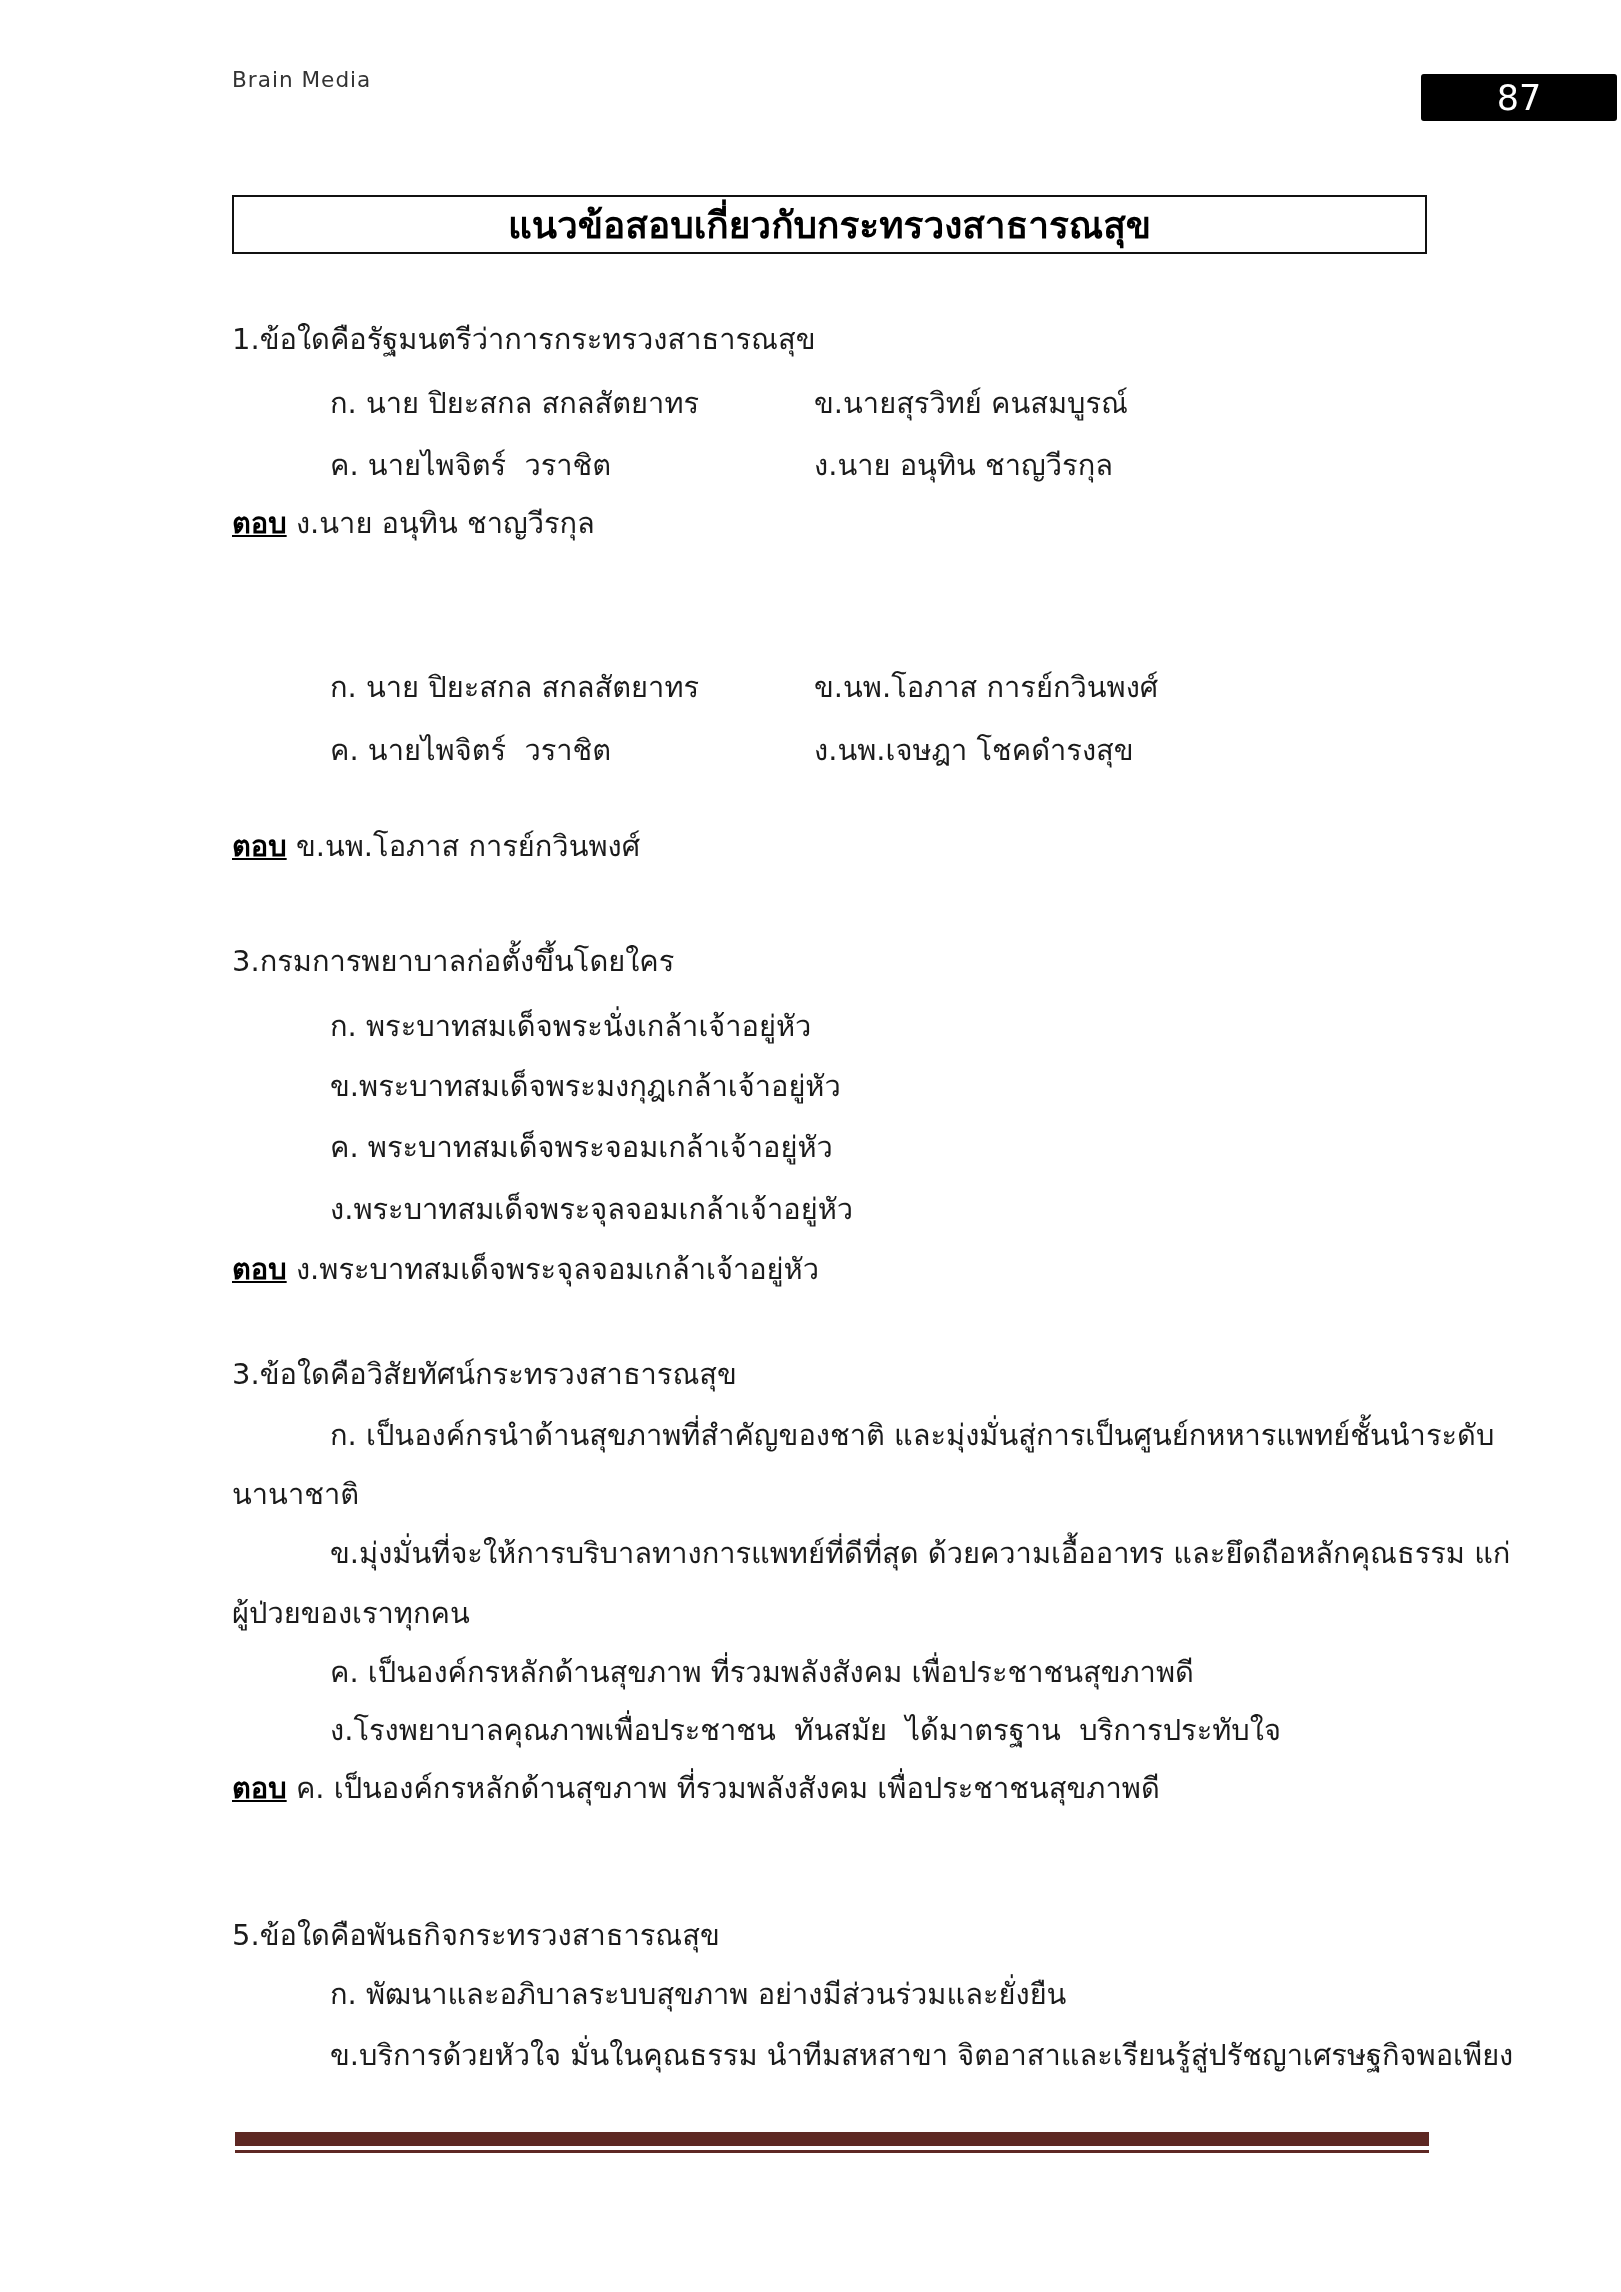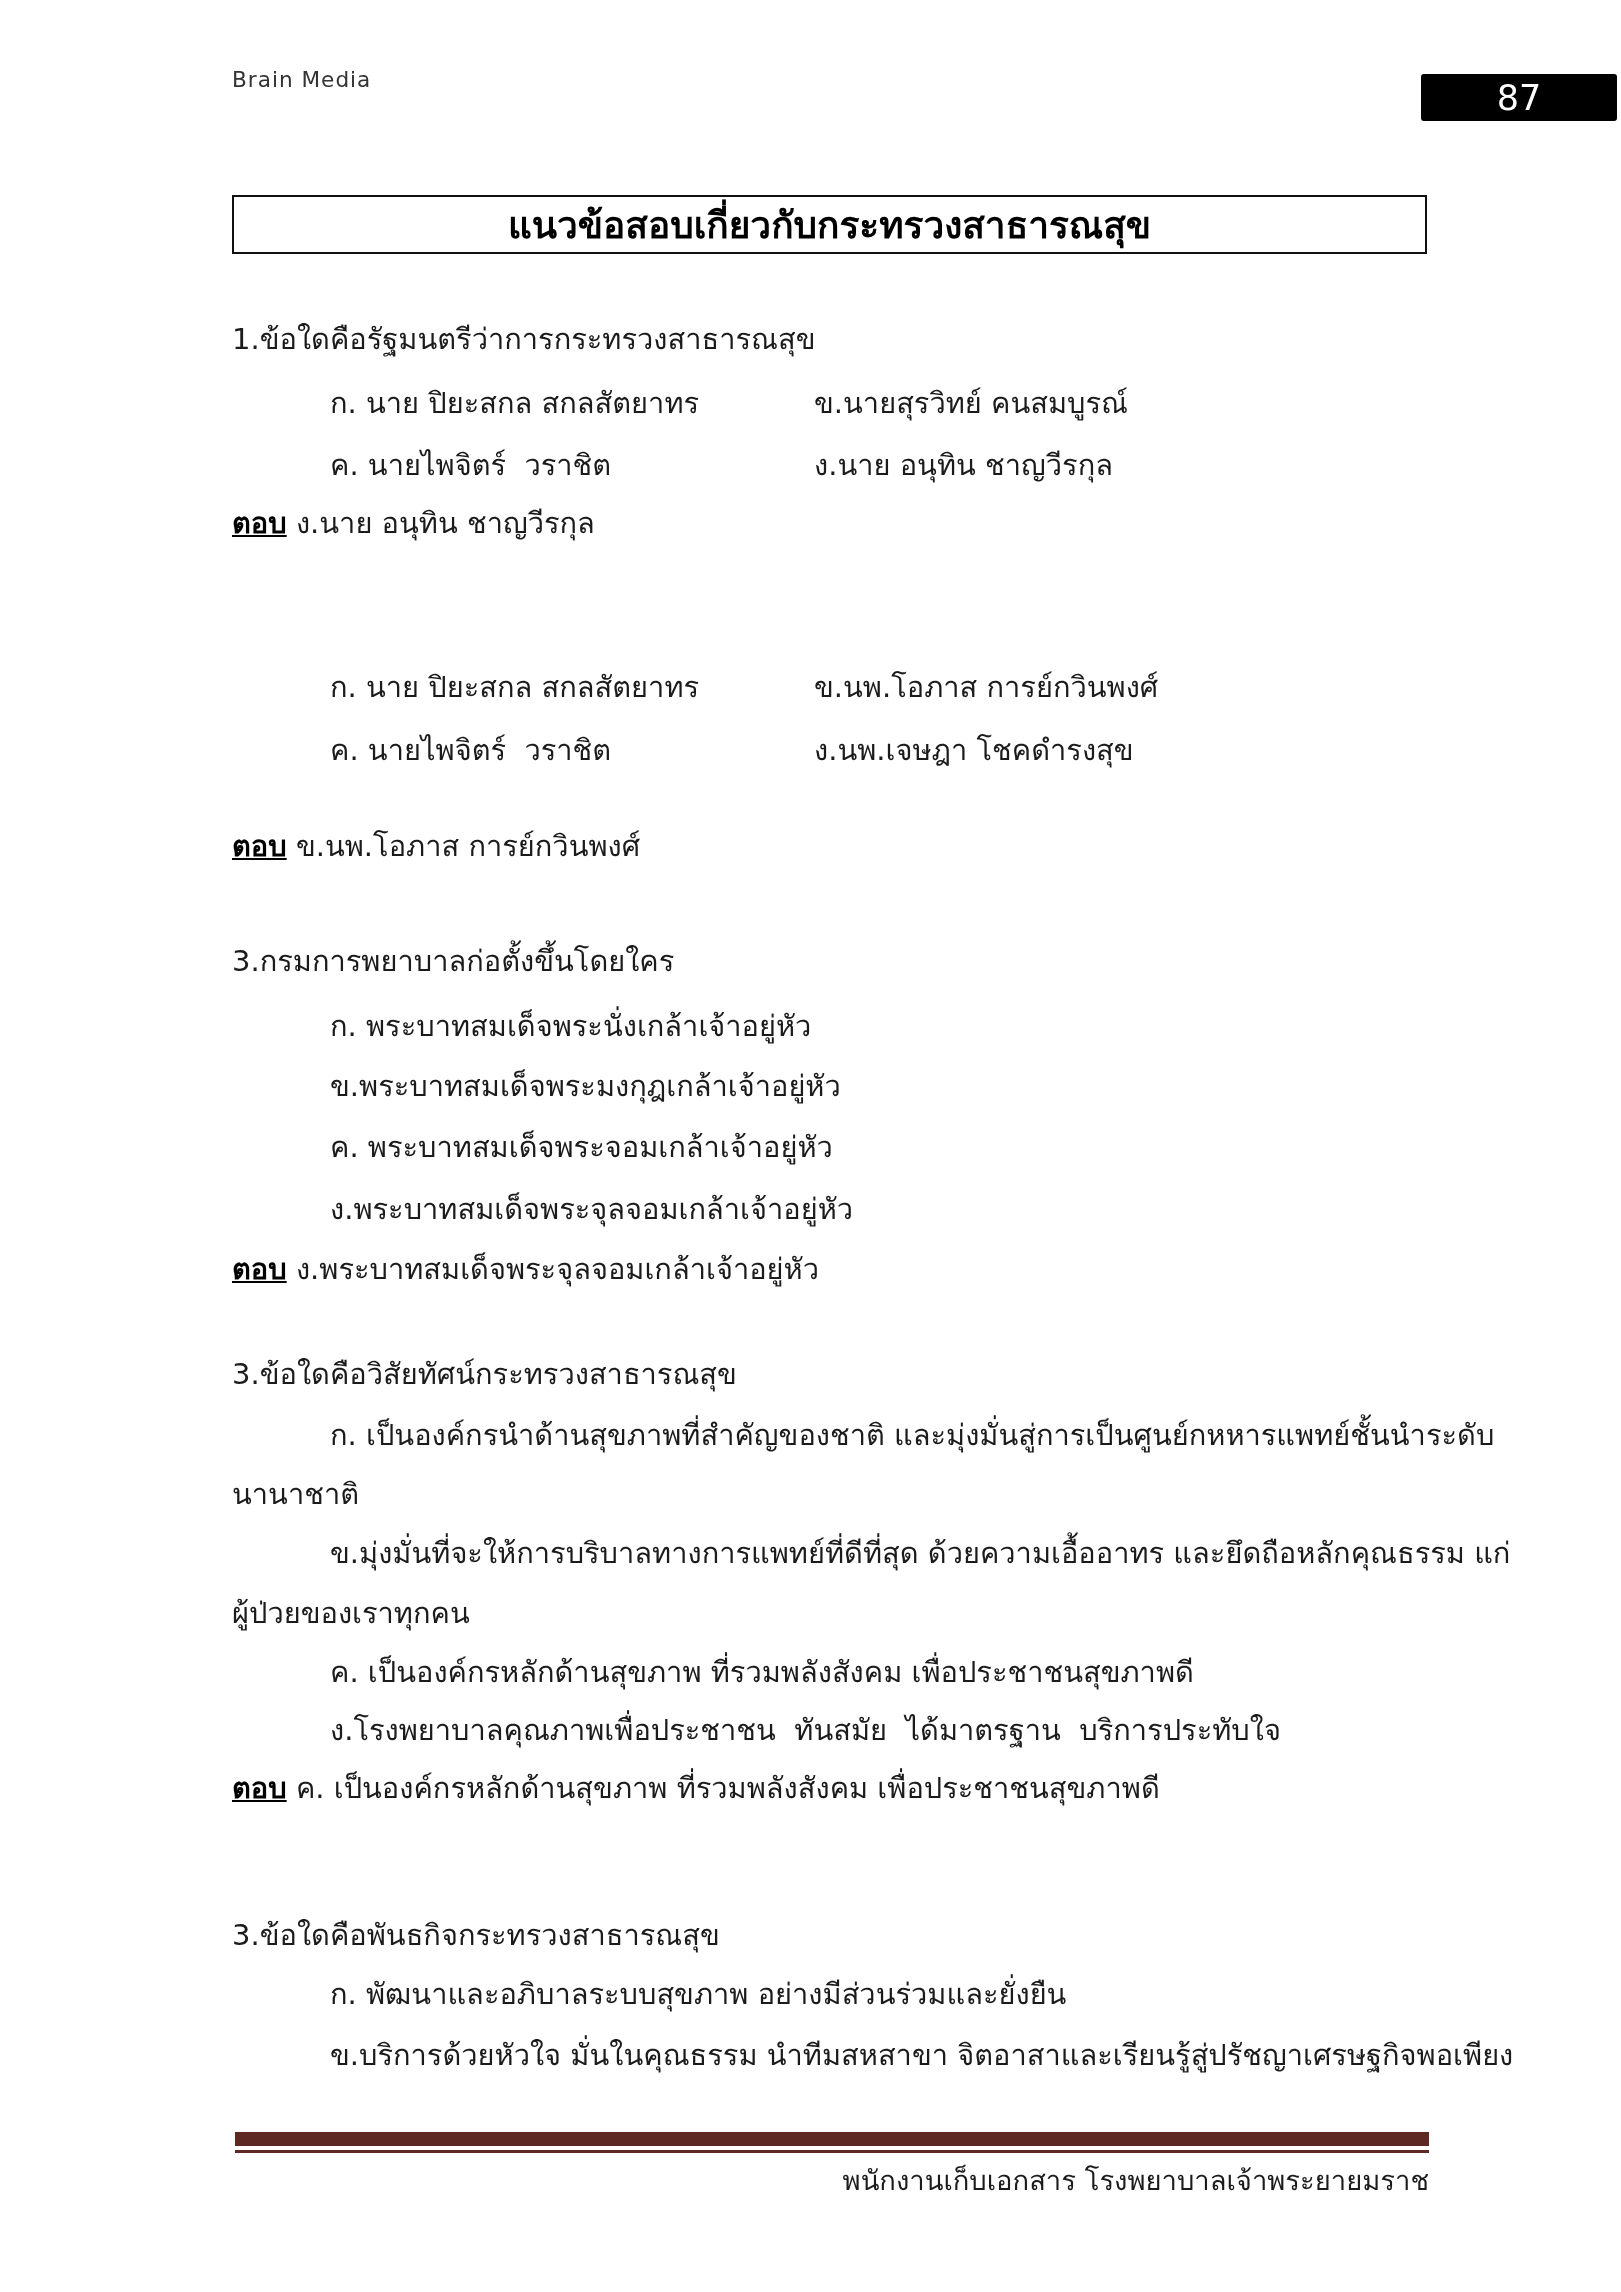--- a/index.html
+++ b/index.html
@@ -104,22 +104,21 @@
 
   <div class="line" style="left:232px;top:1356px;">3.ข้อใดคือวิสัยทัศน์กระทรวงสาธารณสุข</div>
   <div class="line" style="left:330px;top:1417px;">ก. เป็นองค์กรนำด้านสุขภาพที่สำคัญของชาติ และมุ่งมั่นสู่การเป็นศูนย์กหหารแพทย์ชั้นนำระดับ</div>
   <div class="line" style="left:232px;top:1476px;">นานาชาติ</div>
   <div class="line" style="left:330px;top:1535px;">ข.มุ่งมั่นที่จะให้การบริบาลทางการแพทย์ที่ดีที่สุด ด้วยความเอื้ออาทร และยึดถือหลักคุณธรรม แก่</div>
   <div class="line" style="left:232px;top:1595px;">ผู้ป่วยของเราทุกคน</div>
   <div class="line" style="left:330px;top:1654px;">ค. เป็นองค์กรหลักด้านสุขภาพ ที่รวมพลังสังคม เพื่อประชาชนสุขภาพดี</div>
   <div class="line" style="left:330px;top:1712px;">ง.โรงพยาบาลคุณภาพเพื่อประชาชน  ทันสมัย  ได้มาตรฐาน  บริการประทับใจ</div>
   <div class="line" style="left:232px;top:1770px;"><span class="ans-label">ตอบ</span><span> </span><span>ค. เป็นองค์กรหลักด้านสุขภาพ ที่รวมพลังสังคม เพื่อประชาชนสุขภาพดี</span></div>
 
-  <div class="line" style="left:232px;top:1917px;">3.ข้อใดคือพันธกิจกระทรวงสาธารณสุข</div>
+  <div class="line" style="left:232px;top:1917px;">5.ข้อใดคือพันธกิจกระทรวงสาธารณสุข</div>
   <div class="line" style="left:330px;top:1976px;">ก. พัฒนาและอภิบาลระบบสุขภาพ อย่างมีส่วนร่วมและยั่งยืน</div>
   <div class="line" style="left:330px;top:2037px;">ข.บริการด้วยหัวใจ มั่นในคุณธรรม นำทีมสหสาขา จิตอาสาและเรียนรู้สู่ปรัชญาเศรษฐกิจพอเพียง</div>
 
   <div class="footer-bar" style="background: rgb(94, 40, 35);"></div>
   <div class="footer-bar-thin" style="background: rgb(94, 40, 35);"></div>
-  <div class="footer-text">พนักงานเก็บเอกสาร โรงพยาบาลเจ้าพระยายมราช</div>
 
 </div>
 
 
 </body></html>

